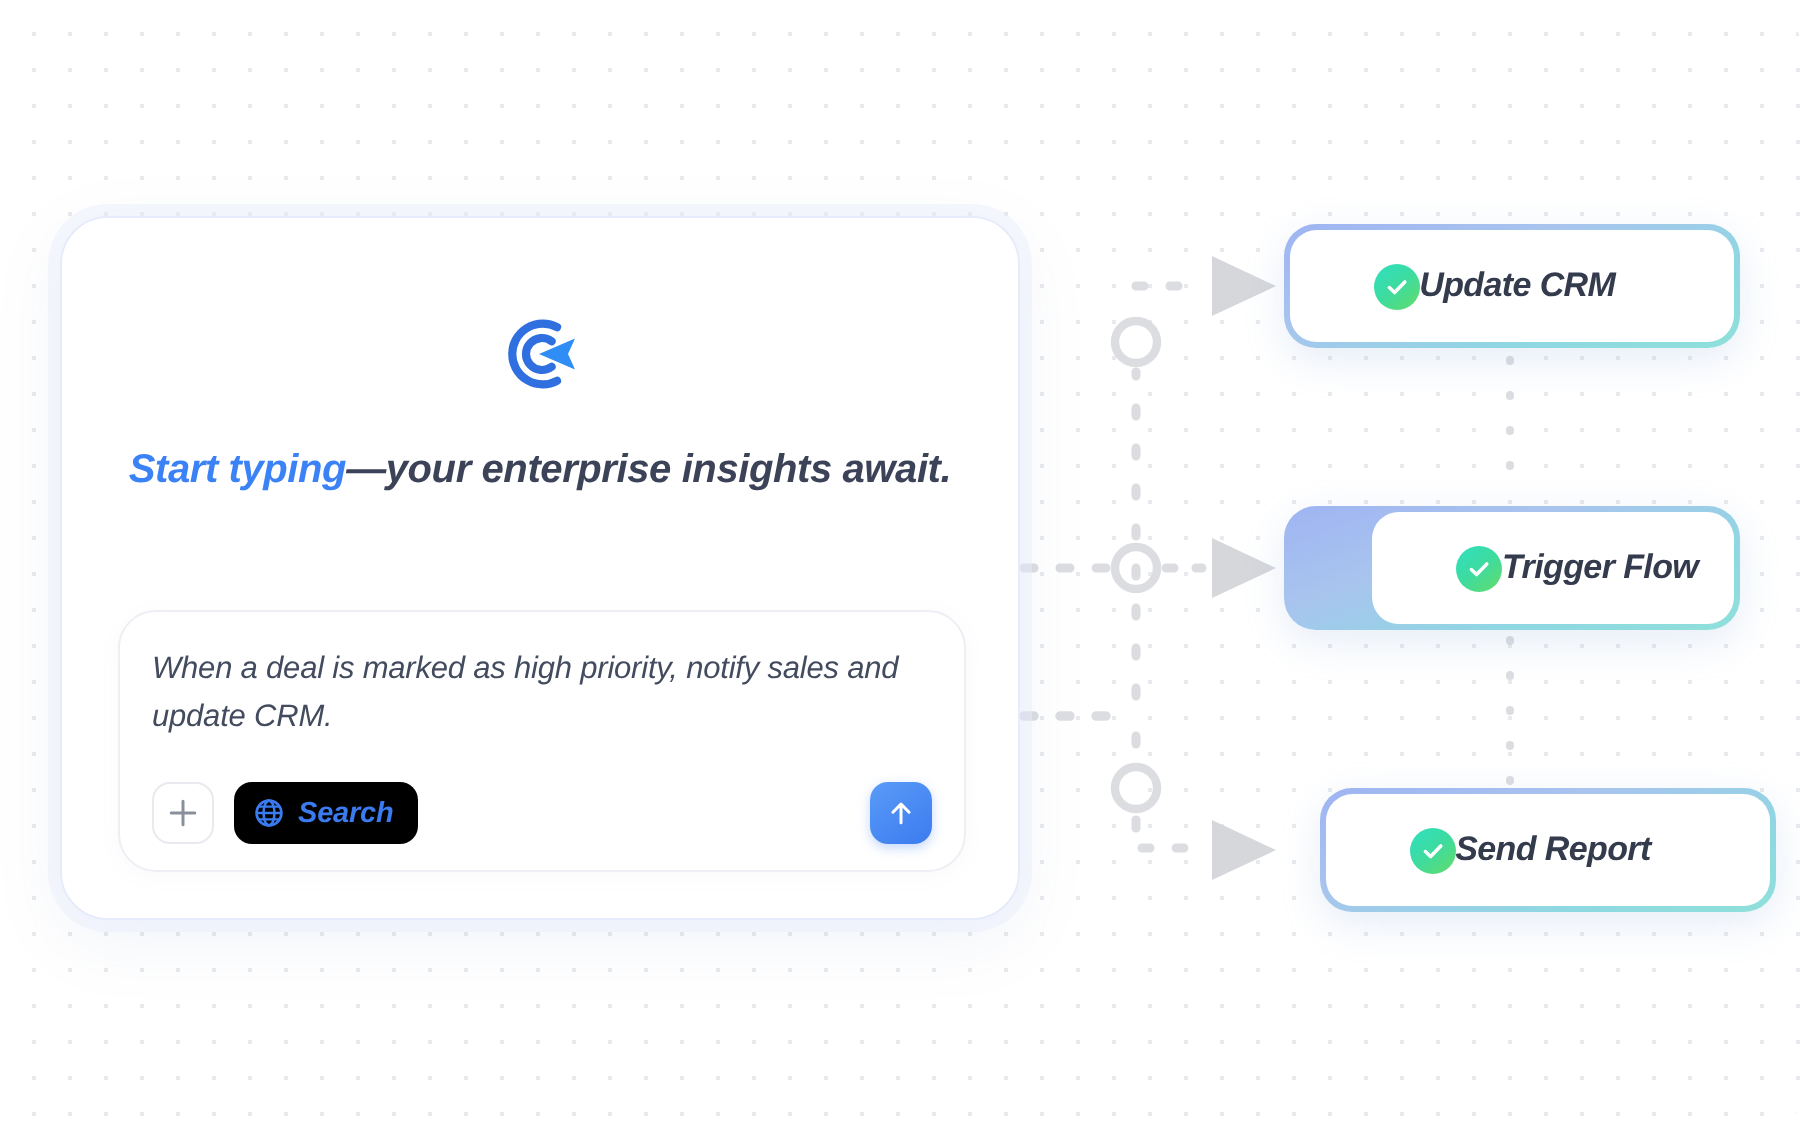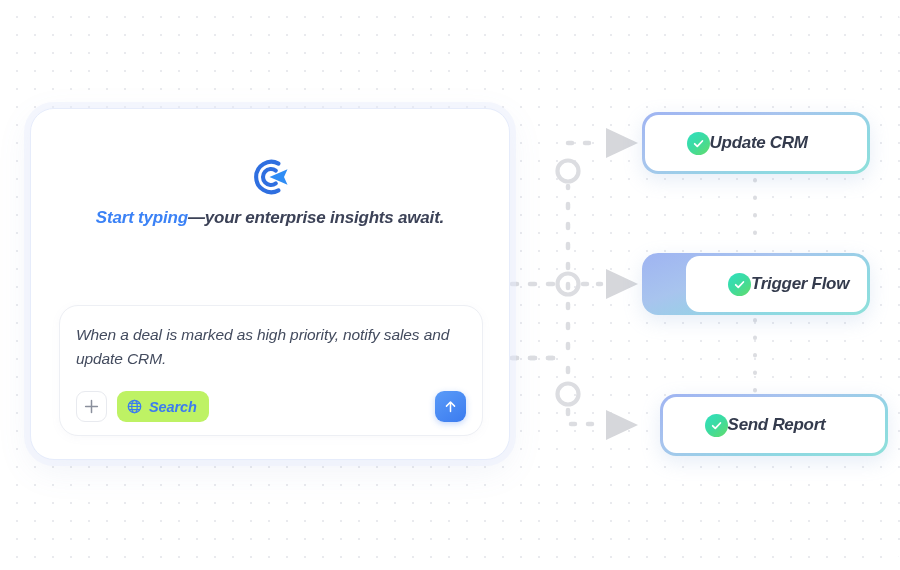--- a/index.html
+++ b/index.html
@@ -51,22 +51,22 @@
     margin-top: 45px;
     width: 46px;
     height: 46px;
     display: flex;
     align-items: center;
     justify-content: center;
   }
 
   
   #tagline {
-    margin-top: 8px;
-    font-size: 17px;
+    margin-top: 24px;
+    font-size: 20px;
     font-style: italic;
     font-weight: 600;
     letter-spacing: -.2px;
     color: #3c4257;
     white-space: nowrap;
   }
   #tagline .accent { color: #3b82f6; }
 
   
   #input-box {
@@ -103,21 +103,21 @@
     border-radius: 9px;
     background: #ffffff;
     display: flex;
     align-items: center;
     justify-content: center;
     cursor: pointer;
   }
   #search-chip {
     height: 31px;
     box-sizing: border-box;
-    background: #bef264;
+    background: #000000;
     border-radius: 9px;
     display: flex;
     align-items: center;
     gap: 7px;
     padding: 0 12px 0 10px;
     cursor: pointer;
   }
   #search-chip .chip-label {
     font-size: 14.5px;
     font-style: italic;

